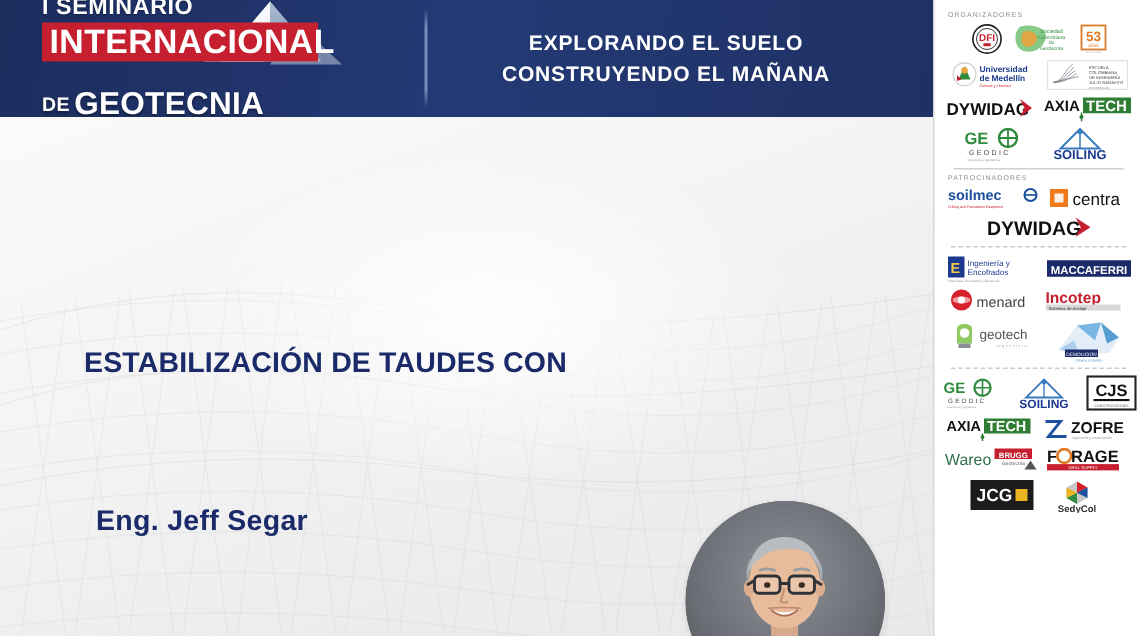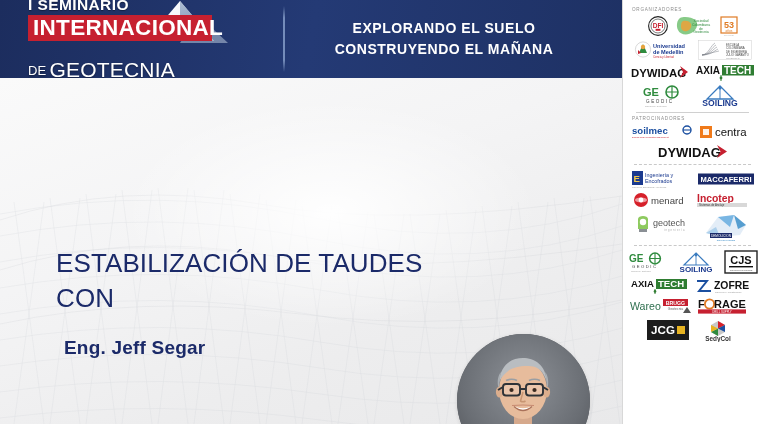--- a/index.html
+++ b/index.html
@@ -66,21 +66,21 @@
     letter-spacing: 0.3px;
     line-height: 1.04;
     padding: 1px 5px 2px 5px;
     width: 184px;
     white-space: nowrap;
   }
   .logo-geotecnia {
     position: relative; z-index: 3;
     color: #ffffff;
     font-size: 21px;
-    font-weight: normal;
+    font-weight: bold;
     line-height: 1.05;
     letter-spacing: 0.2px;
     margin-top: 18px;
     white-space: nowrap;
     text-shadow: 0 1px 2px rgba(0,0,0,.4);
   }
   .logo-geotecnia .de { font-size: 13px; vertical-align: 2px; margin-right: 3px; }
 
   .hdr-divider {
     position: absolute;
@@ -116,25 +116,25 @@
   .glow {
     position: absolute;
     left: 120px; top: 20px;
     width: 420px; height: 230px;
     background: radial-gradient(ellipse at center, rgba(255,255,255,.95) 0%, rgba(255,255,255,0) 70%);
     pointer-events: none;
   }
 
   .title {
     position: absolute;
-    left: 56px; top: 168px;
+    left: 56px; top: 152px;
     width: 430px;
     color: #1b2a69;
-    font-size: 26px;
-    font-weight: normal;
+    font-size: 19px;
+    font-weight: bold;
     line-height: 1.33;
     letter-spacing: 0.1px;
   }
   .speaker {
     position: absolute;
     left: 64px; top: 259px;
     color: #1b2a69;
     font-size: 19px;
     font-weight: bold;
     letter-spacing: 0.2px;

